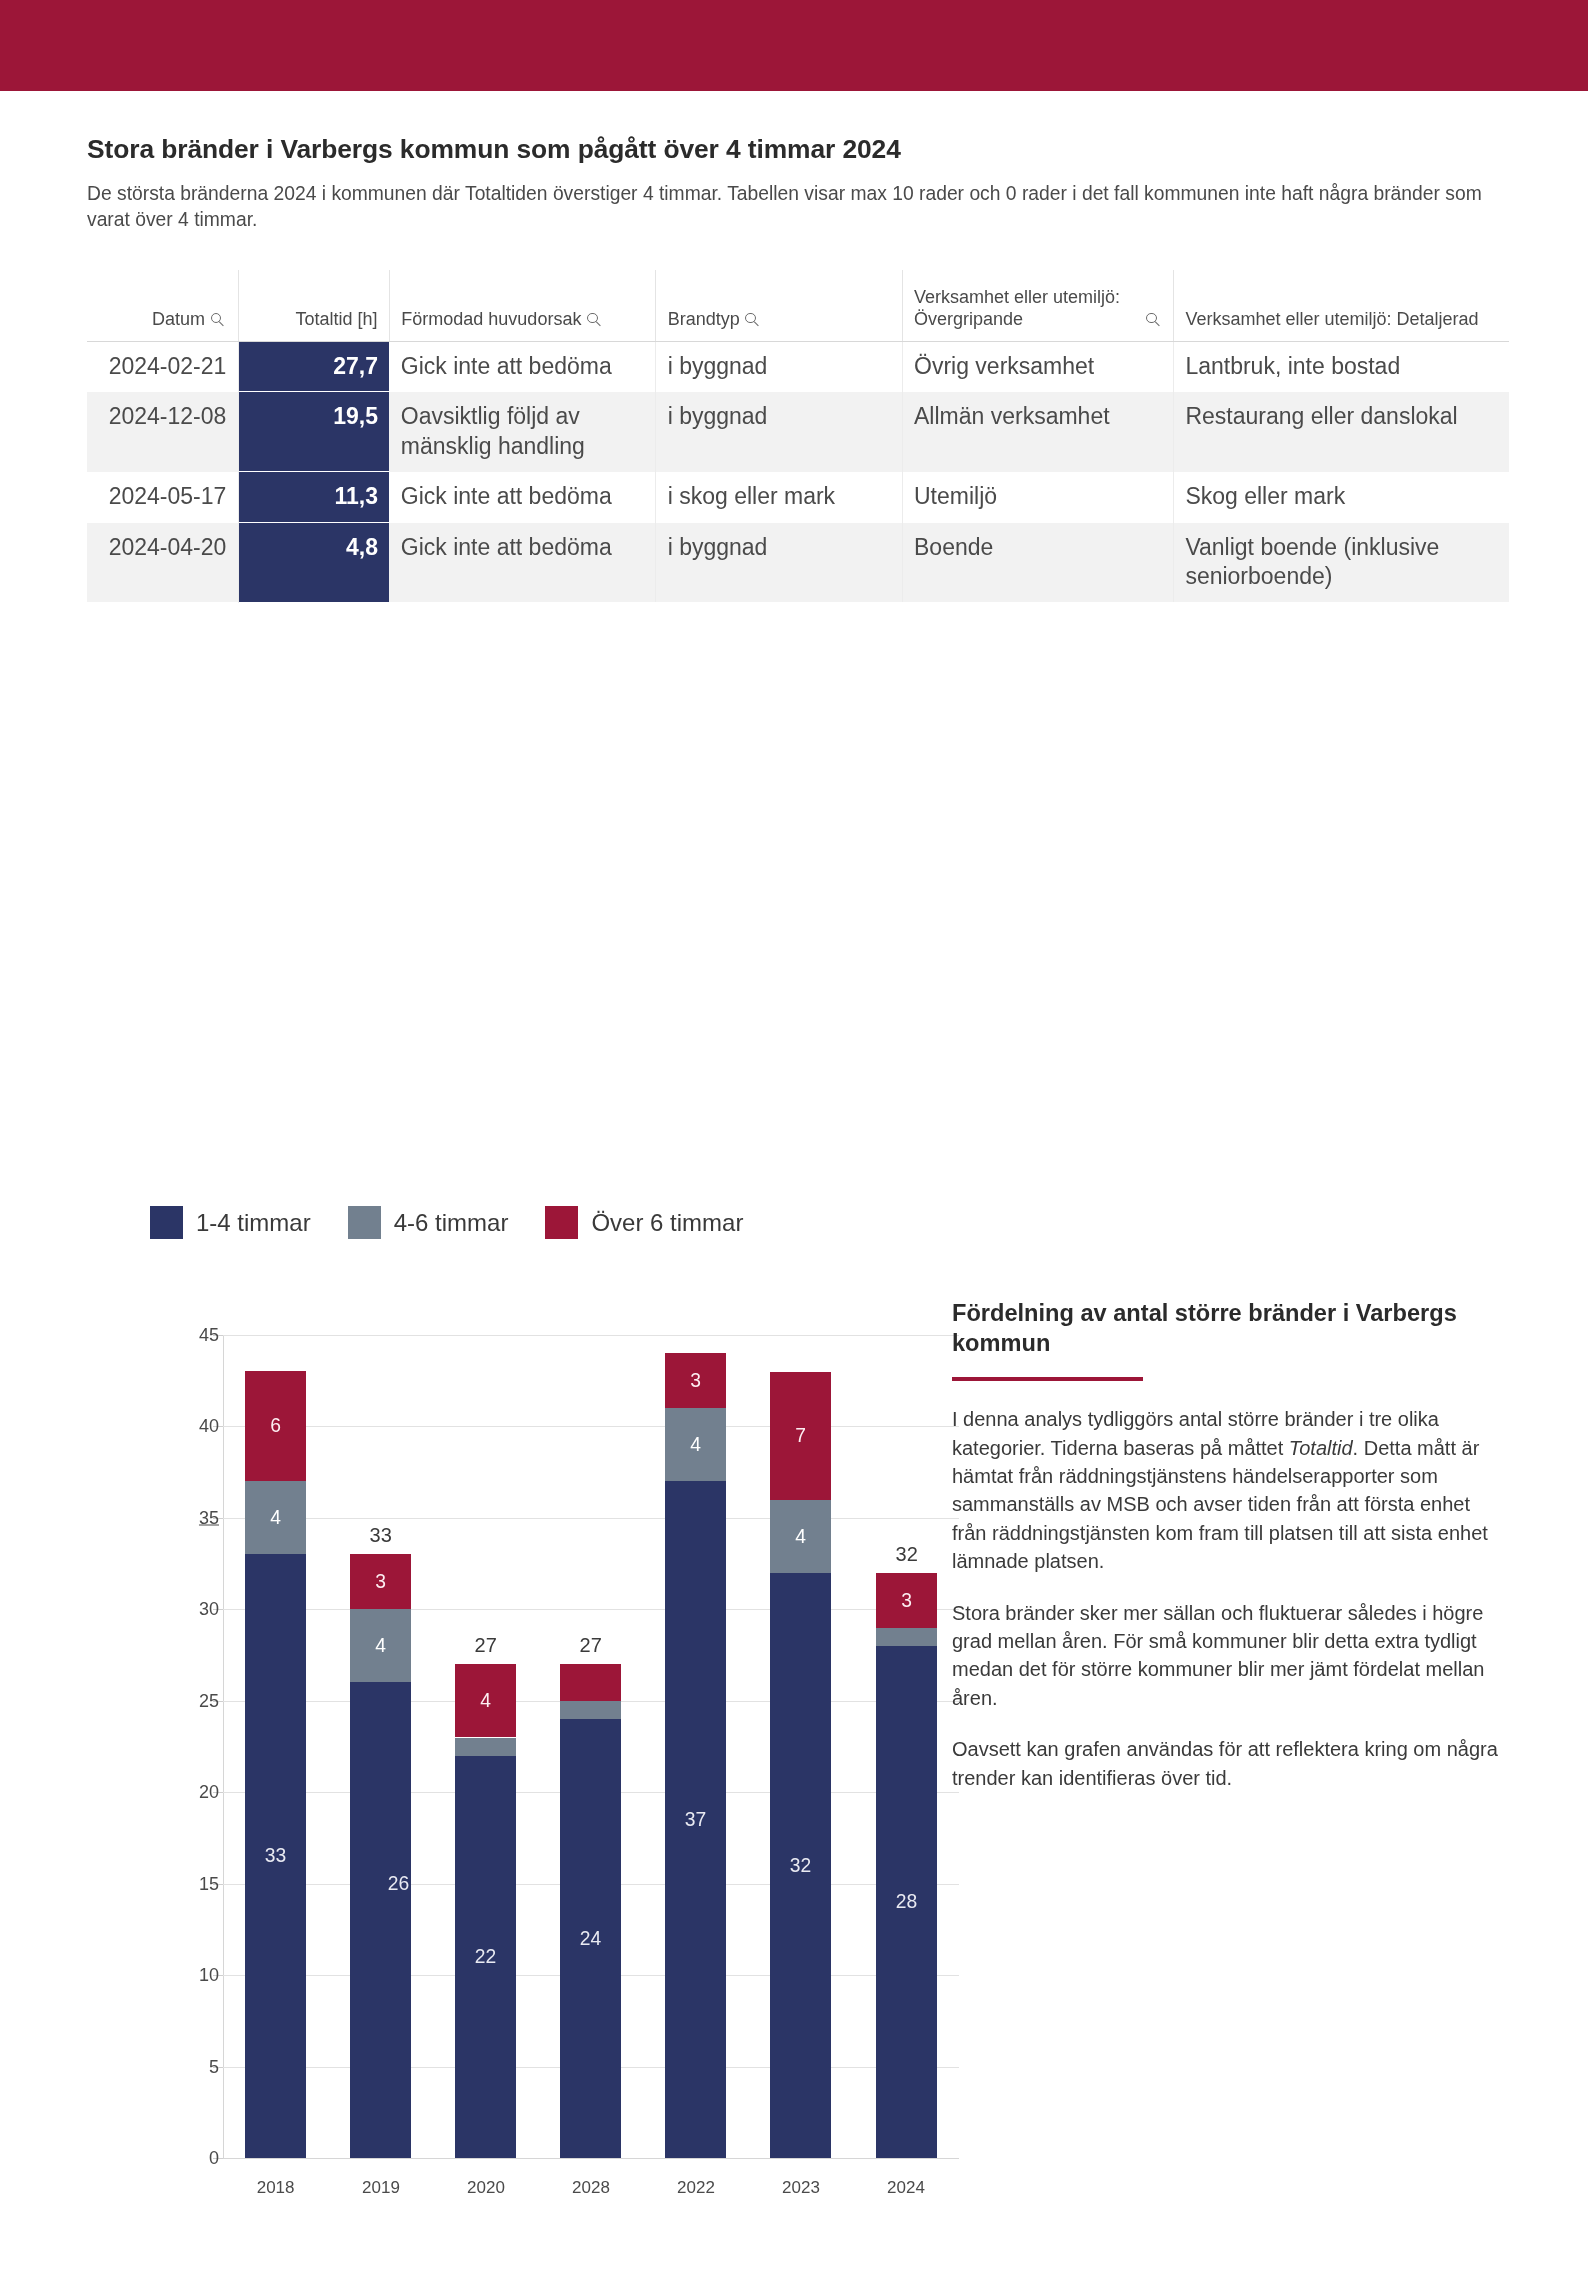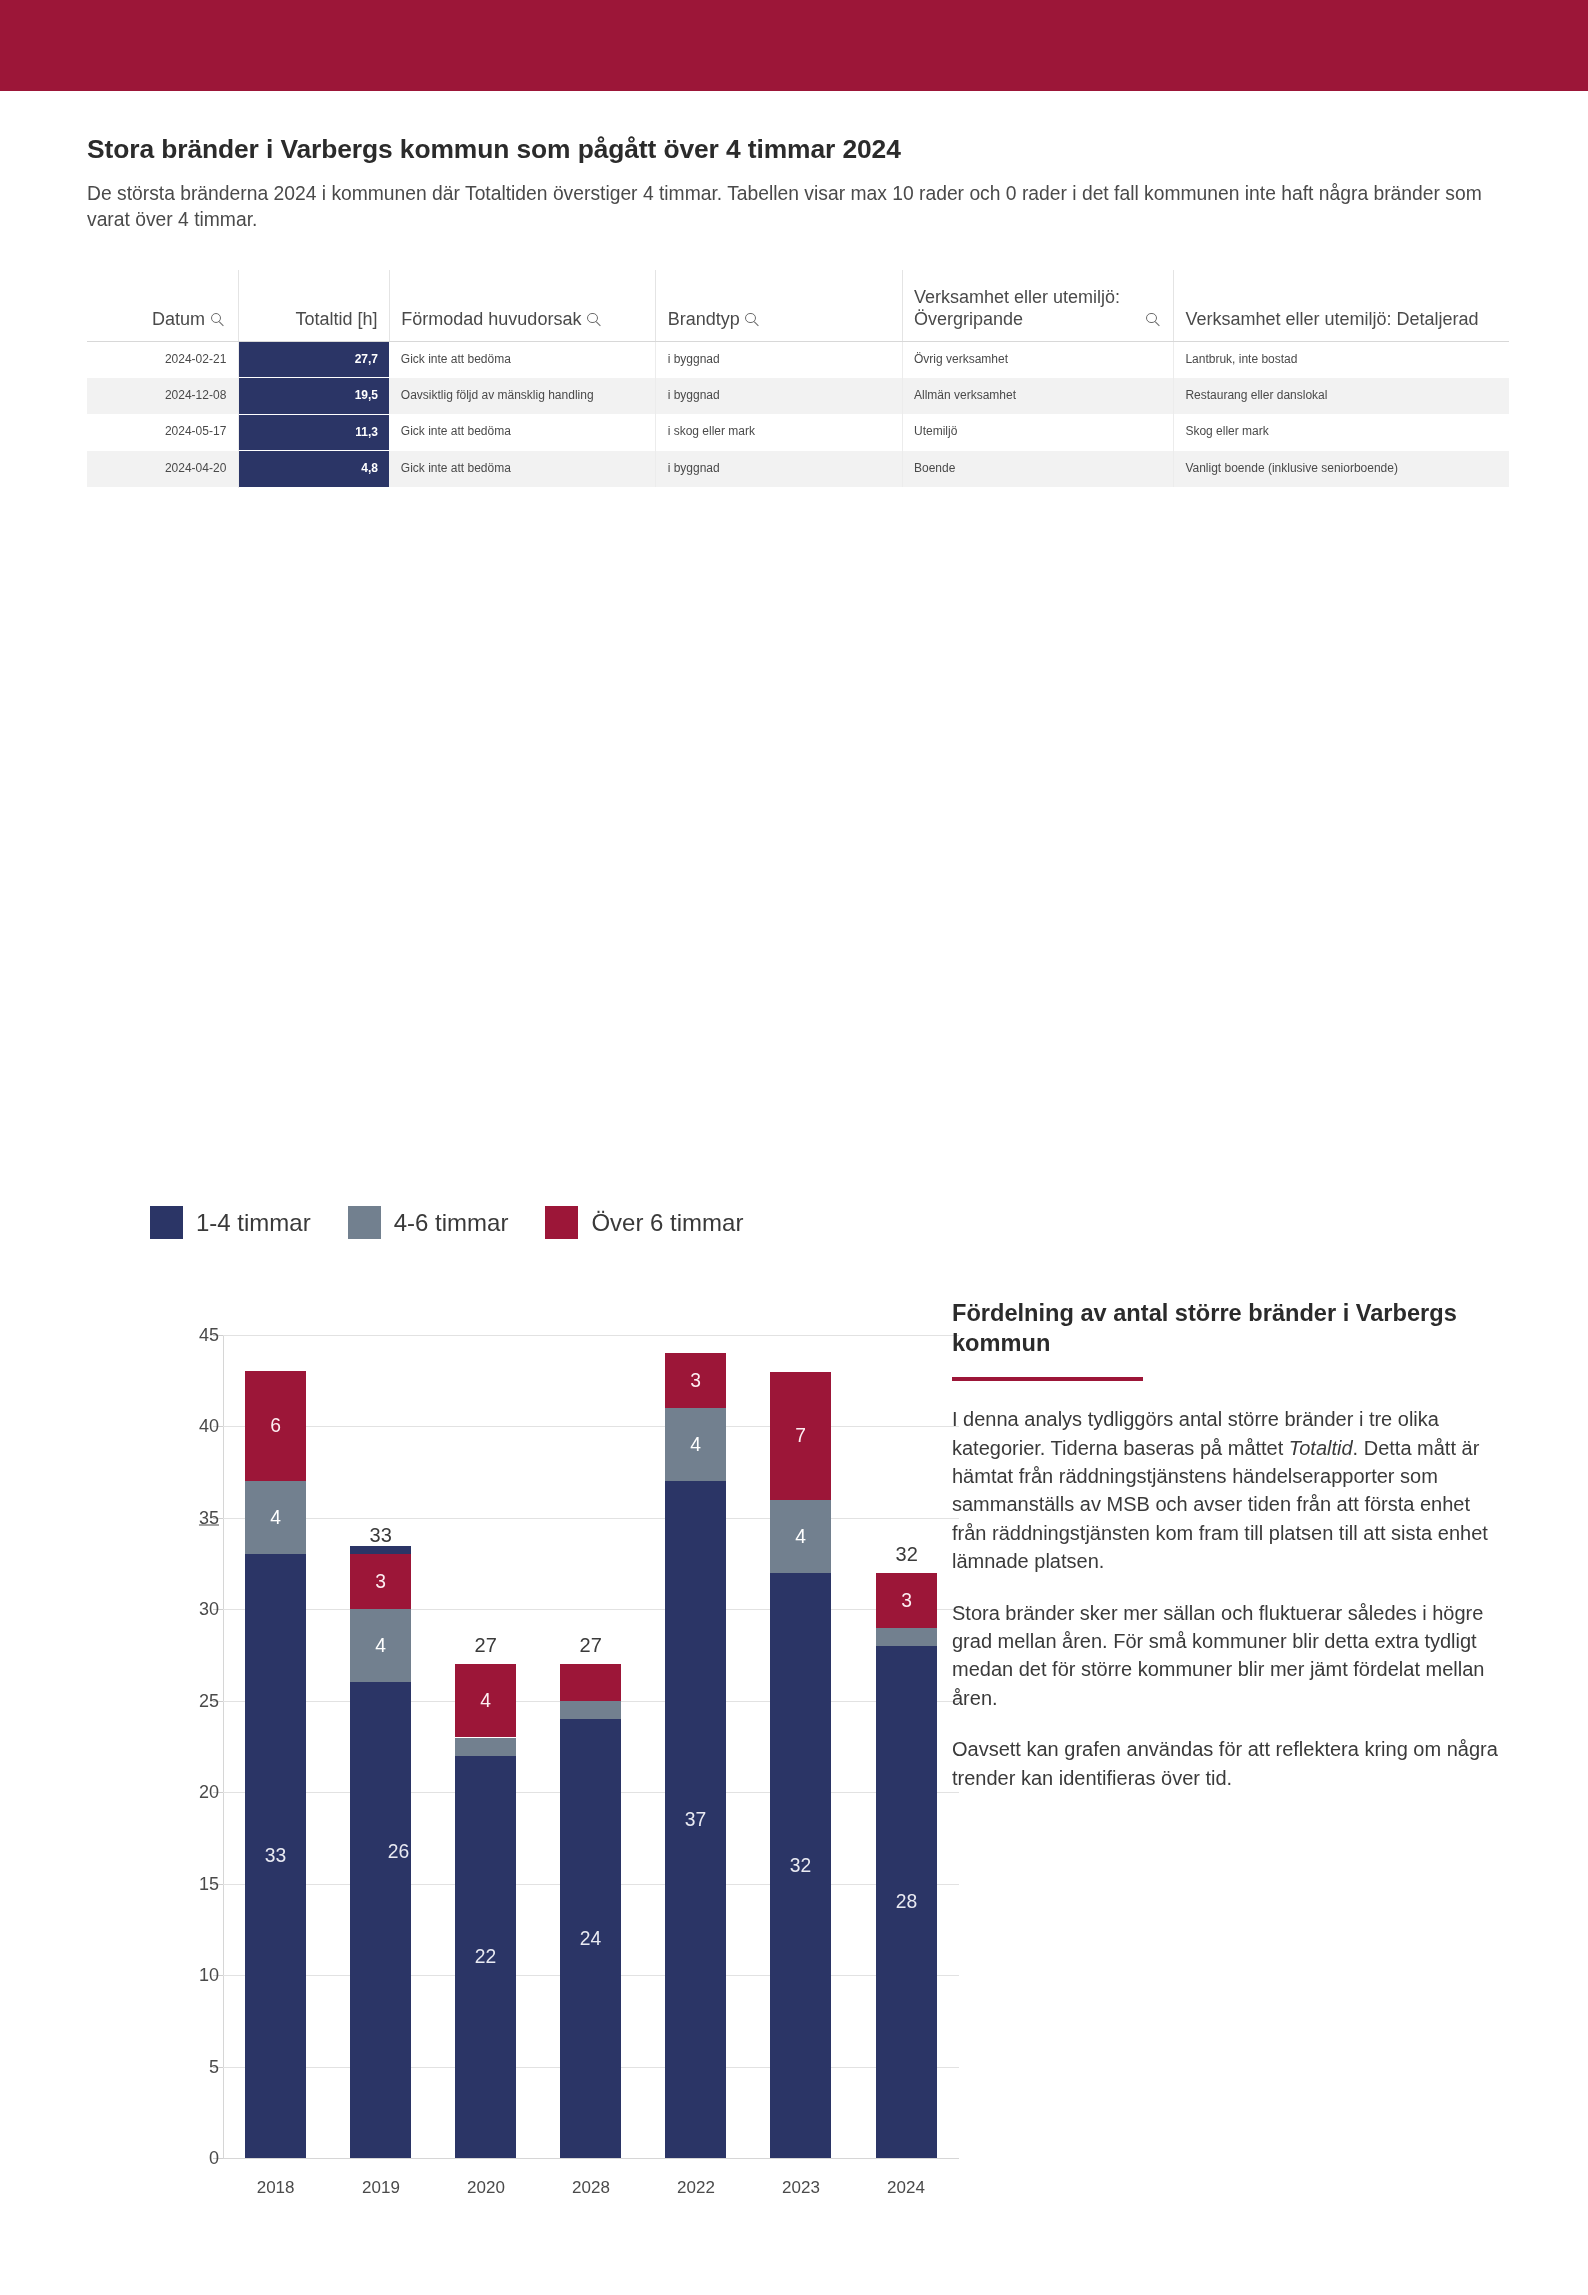--- a/index.html
+++ b/index.html
@@ -55,21 +55,21 @@
   table.data thead th.num { text-align:right; }
   table.data thead th.lft { text-align:left; }
   table.data thead th:last-child { border-right:none; }
   .hcell { display:flex; align-items:flex-end; gap:5.7px; }
   .hcell.right { justify-content:flex-end; }
   .srch { flex:0 0 auto; width:15.7px; height:15.7px; position:relative; display:inline-block; margin-bottom:2.1px; }
   .srch i { position:absolute; left:0; top:0; width:10.7px; height:10.7px; border:1.4px solid #6c6c6c; border-radius:50%; }
   .srch b { position:absolute; left:8.6px; top:8.6px; width:6.4px; height:1.4px; background:#6c6c6c; transform:rotate(45deg); transform-origin:left center; }
   table.data tbody td {
     padding:10px 11.4px; vertical-align:top; color:#4a4a4a;
-    border-right:0.7px solid #ececec; line-height:1.3; font-size:12px;
+    border-right:0.7px solid #ececec; line-height:1.3; font-size:23px;
   }
   table.data tbody td:last-child { border-right:none; }
   table.data tbody tr.odd td { background:#ffffff; }
   table.data tbody tr.even td { background:#f2f2f2; }
   table.data tbody td.val {
     background:#2b3566 !important; color:#ffffff; text-align:right;
     font-weight:bold; border-right:none; border-bottom:0.7px solid #ffffff;
   }
   table.data tbody td.date { text-align:right; color:#4a4a4a; }
   
@@ -267,21 +267,21 @@
               <span>33</span>
             </div>
             <div class="seg gray" style="height: 73px; bottom: 604px; background: rgb(114, 128, 143);">
               <span>4</span>
             </div>
             <div class="seg red" style="height: 110px; bottom: 677px; background: rgb(156, 22, 56);">
               <span>6</span>
             </div>
           </div>
           <div class="bargrp" style="left: 127px; height: 823px;">
-            <div class="seg navy" style="height: 612px; bottom: 0px; background: rgb(43, 53, 102); padding-left: 36px;">
+            <div class="seg navy" style="height: 548px; bottom: 0px; background: rgb(43, 53, 102); padding-left: 36px;">
               <span>26</span>
             </div>
             <div class="seg gray" style="height: 73px; bottom: 476px; background: rgb(114, 128, 143);">
               <span>4</span>
             </div>
             <div class="seg red" style="height: 55px; bottom: 549px; background: rgb(156, 22, 56);">
               <span>3</span>
             </div>
             <div class="total" style="bottom: 611px;">33</div>
           </div>

